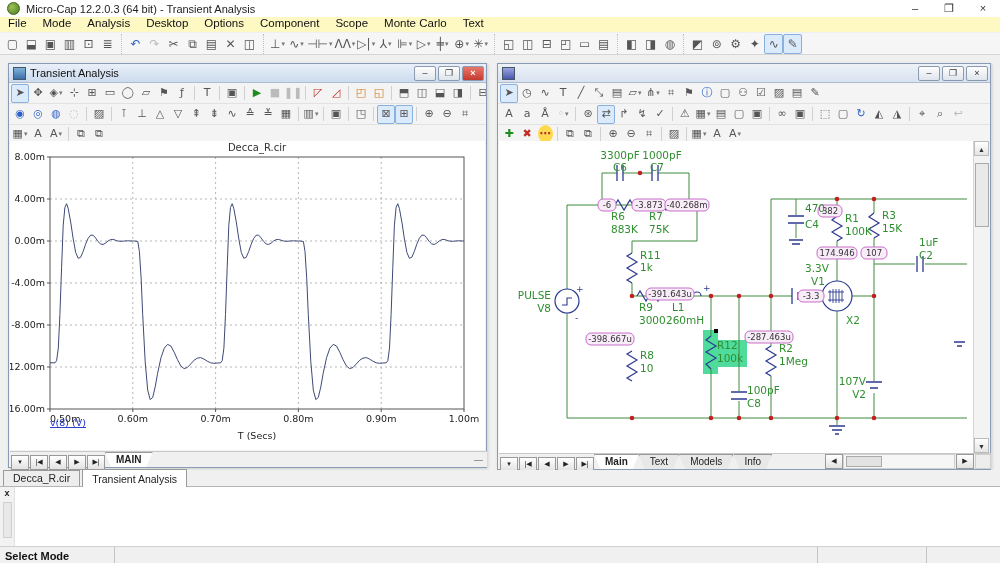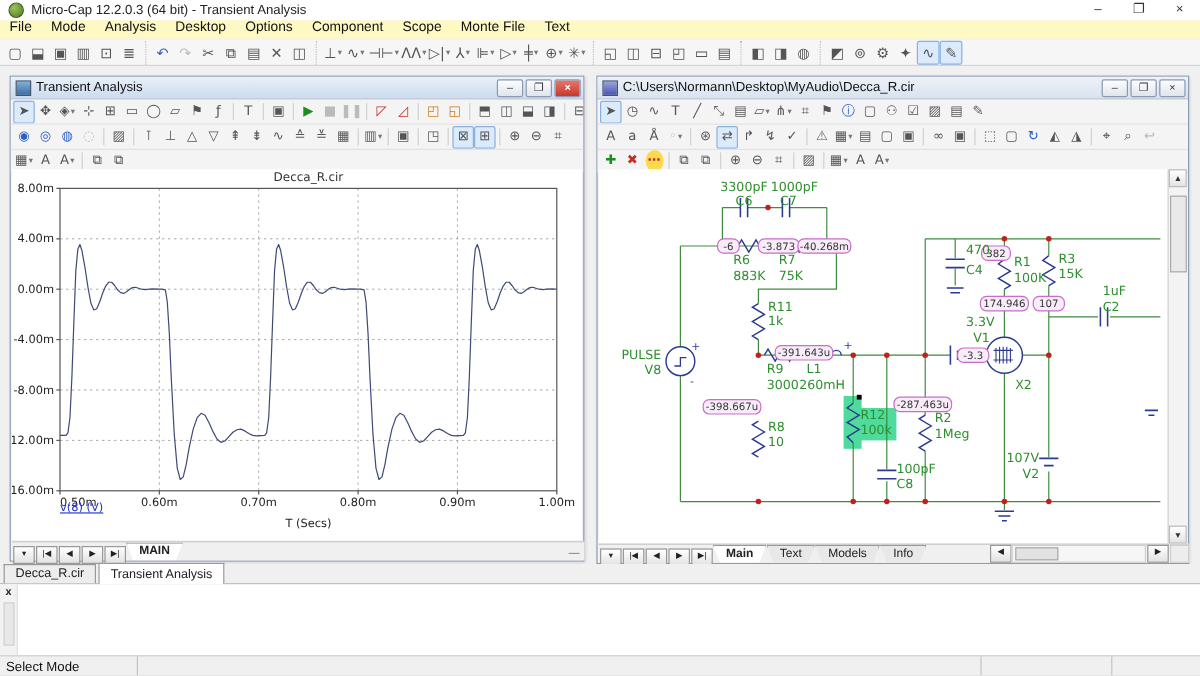--- a/index.html
+++ b/index.html
@@ -84,21 +84,21 @@
   </div>
 
   <div id="menubar">
       <div class="menu-item">File</div>
       <div class="menu-item">Mode</div>
       <div class="menu-item">Analysis</div>
       <div class="menu-item">Desktop</div>
       <div class="menu-item">Options</div>
       <div class="menu-item">Component</div>
       <div class="menu-item">Scope</div>
-      <div class="menu-item">Monte File</div>
+      <div class="menu-item">Monte Carlo</div>
       <div class="menu-item">Text</div>
     </div>
 
   <div id="maintb">
       <div class="tbgroup">
         <div class="tbtn">
           <span class="glyph">▢</span>
         </div>
         <div class="tbtn">
           <span class="glyph">⬓</span>
@@ -478,21 +478,20 @@
       <div class="sheet-tab active">
           <span>MAIN</span>
         </div>
       <div style="margin-left:auto;margin-right:4px;color:#666;font-size:9px;">—</div>
     </div>
   </div>
 
   <div class="child" id="schwin" style="left:497px;top:63px;width:492px;height:405px;">
     <div class="ctitle" style="background:linear-gradient(#eef2f8,#d8e2ef);">
       <div class="cicon" style="background:linear-gradient(#9aa4e0,#4a55b0);"></div>
-      <div class="ctext">C:\Users\Normann\Desktop\MyAudio\Decca_R.cir</div>
       <div class="cbtns">
         <div class="cbtn">–</div>
         <div class="cbtn">❐</div>
         <div class="cbtn">×</div>
       </div>
     </div>
     <div class="ctb" id="stb1">
         <div class="tbtn pressed">
           <span class="glyph">➤</span>
         </div>
@@ -836,18 +835,18 @@
 
   <div id="outpanel">
     <div id="outside">
       <div id="outclose">x</div>
       <div id="outscroll"></div>
     </div>
     <div style="flex:1;"></div>
   </div>
 
   <div id="statusbar">
-    <div class="spanel" style="width:115px;">Select Mode</div>
+    <div class="spanel" style="width:115px;font-weight:bold;">Select Mode</div>
     <div class="spanel" style="width:703px;"></div>
     <div class="spanel" style="width:109px;"></div>
     <div class="spanel" style="flex:1;border-right:none;"></div>
   </div>
 </div>
 
 </body></html>

